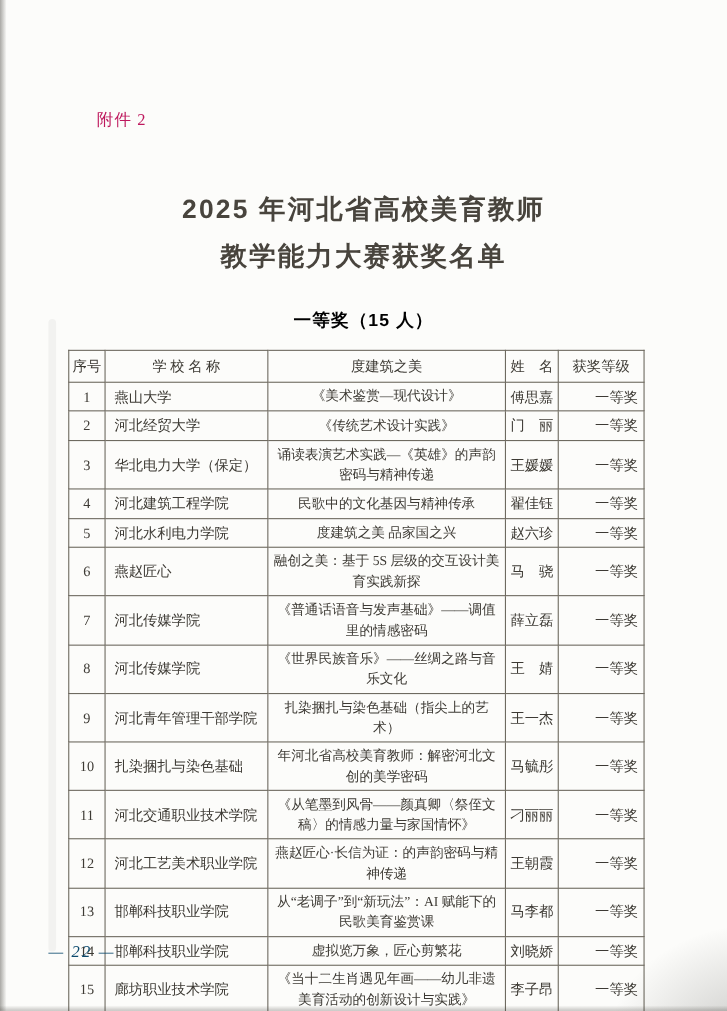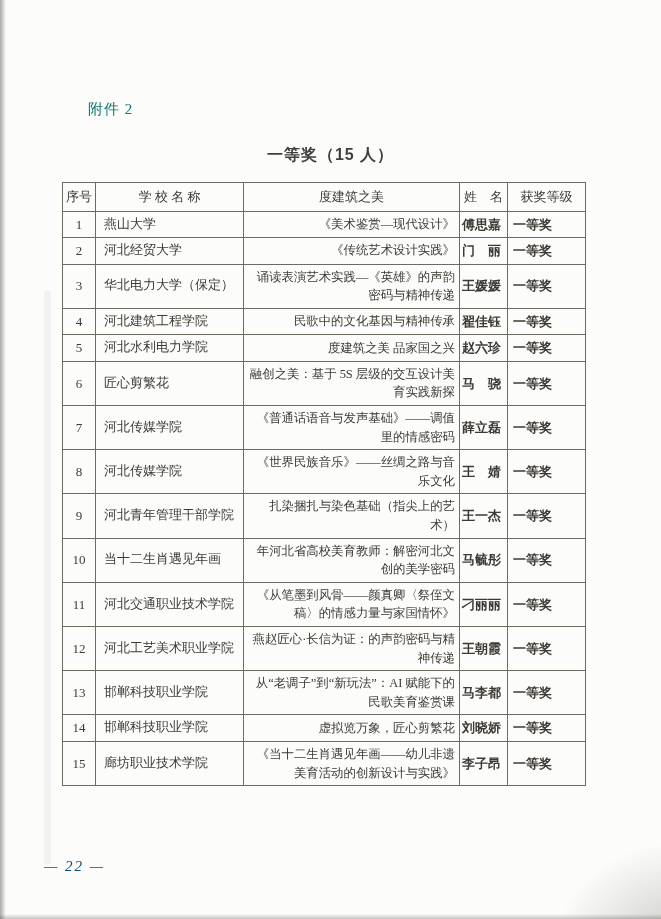--- a/index.html
+++ b/index.html
@@ -22,39 +22,39 @@
   .corner-smudge{position:absolute;right:-30px;bottom:-30px;width:140px;height:110px;
     background:radial-gradient(ellipse at bottom right,rgba(40,40,36,.25),rgba(40,40,36,0) 70%);
     pointer-events:none;}
   .streak{position:absolute;left:44px;top:290px;width:7px;height:575px;
     background:rgba(60,58,52,.05);border-radius:4px;pointer-events:none;}
 
   .attachment{
     margin:100px 0 0 88px;
     font-size:15px;
     letter-spacing:1px;
-    color:#0f766e;
+    color:#be185d;
   }
   .title{
     margin-top:50px;
     text-align:center;
     font-size:24px;
     font-weight:bold;
     letter-spacing:2px;
     line-height:1.8;
     color:#48443d;
     font-family:"Liberation Sans","DejaVu Sans",sans-serif;
   }
   .section-heading{
     margin-top:26px;
     text-align:center;
     font-size:16px;
     font-weight:bold;
     letter-spacing:1px;
-    color:#404040;
+    color:#000000;
     font-family:"Liberation Sans","DejaVu Sans",sans-serif;
   }
   table.award-table{
     border-collapse:collapse;
     table-layout:fixed;
     width:523px;
     margin:16px 0 0 62px;
     font-size:13px;
     color:#3d3a34;
   }
@@ -65,42 +65,46 @@
   }
   .award-table th{
     font-weight:normal;
     text-align:center;
     padding:4px 2px;
     height:18px;
     margin-top:19px;
   }
   .award-table td{padding:3px 5px;}
   .award-table td.col-no{text-align:center;padding:3px 1px;}
-  .award-table td.col-school{text-align:left;padding-left:8px;font-family:Liberation Mono, monospace;}
-  .award-table td.col-work{text-align:right;font-size:12.4px;padding:3px 4px;}
-  .award-table td.col-name{padding:3px 2px;font-weight:bold;}
-  .award-table td.col-award{text-align:left;font-weight:bold;}
+  .award-table td.col-school{text-align:left;padding-left:8px;}
+  .award-table td.col-work{text-align:center;font-size:12.4px;padding:3px 4px;}
+  .award-table td.col-name{text-align:center;padding:3px 2px;}
+  .award-table td.col-award{text-align:right;}
   .page-number{
     position:absolute;
     left:44px;top:858px;
     font-size:15px;
     letter-spacing:2px;
     color:#0c4a6e;
     font-style:italic;
   }
 </style>
 </head>
 <body>
 
 <div class="page">
   <div class="edge-left"></div>
   <div class="streak"></div>
 
   <div class="attachment">附件 2</div>
 
+  <div class="title">
+    <div>2025 年河北省高校美育教师</div>
+    <div>教学能力大赛获奖名单</div>
+  </div>
 
   <div class="section-heading">一等奖（15 人）</div>
 
   <table class="award-table">
     <colgroup>
       <col style="width:33px">
       <col style="width:148px">
       <col style="width:216px">
       <col style="width:48px">
       <col style="width:78px">
@@ -145,21 +149,21 @@
         </tr>
         <tr>
           <td class="col-no">5</td>
           <td class="col-school">河北水利电力学院</td>
           <td class="col-work">度建筑之美 品家国之兴</td>
           <td class="col-name">赵六珍</td>
           <td class="col-award">一等奖</td>
         </tr>
         <tr>
           <td class="col-no">6</td>
-          <td class="col-school">匠心剪繁花</td>
+          <td class="col-school">燕赵匠心</td>
           <td class="col-work">融创之美：基于 5S 层级的交互设计美育实践新探</td>
           <td class="col-name">马　骁</td>
           <td class="col-award">一等奖</td>
         </tr>
         <tr>
           <td class="col-no">7</td>
           <td class="col-school">河北传媒学院</td>
           <td class="col-work">《普通话语音与发声基础》——调值里的情感密码</td>
           <td class="col-name">薛立磊</td>
           <td class="col-award">一等奖</td>
@@ -173,21 +177,21 @@
         </tr>
         <tr>
           <td class="col-no">9</td>
           <td class="col-school">河北青年管理干部学院</td>
           <td class="col-work">扎染捆扎与染色基础（指尖上的艺术）</td>
           <td class="col-name">王一杰</td>
           <td class="col-award">一等奖</td>
         </tr>
         <tr>
           <td class="col-no">10</td>
-          <td class="col-school">当十二生肖遇见年画</td>
+          <td class="col-school">扎染捆扎与染色基础</td>
           <td class="col-work">年河北省高校美育教师：解密河北文创的美学密码</td>
           <td class="col-name">马毓彤</td>
           <td class="col-award">一等奖</td>
         </tr>
         <tr>
           <td class="col-no">11</td>
           <td class="col-school">河北交通职业技术学院</td>
           <td class="col-work">《从笔墨到风骨——颜真卿〈祭侄文稿〉的情感力量与家国情怀》</td>
           <td class="col-name">刁丽丽</td>
           <td class="col-award">一等奖</td>

